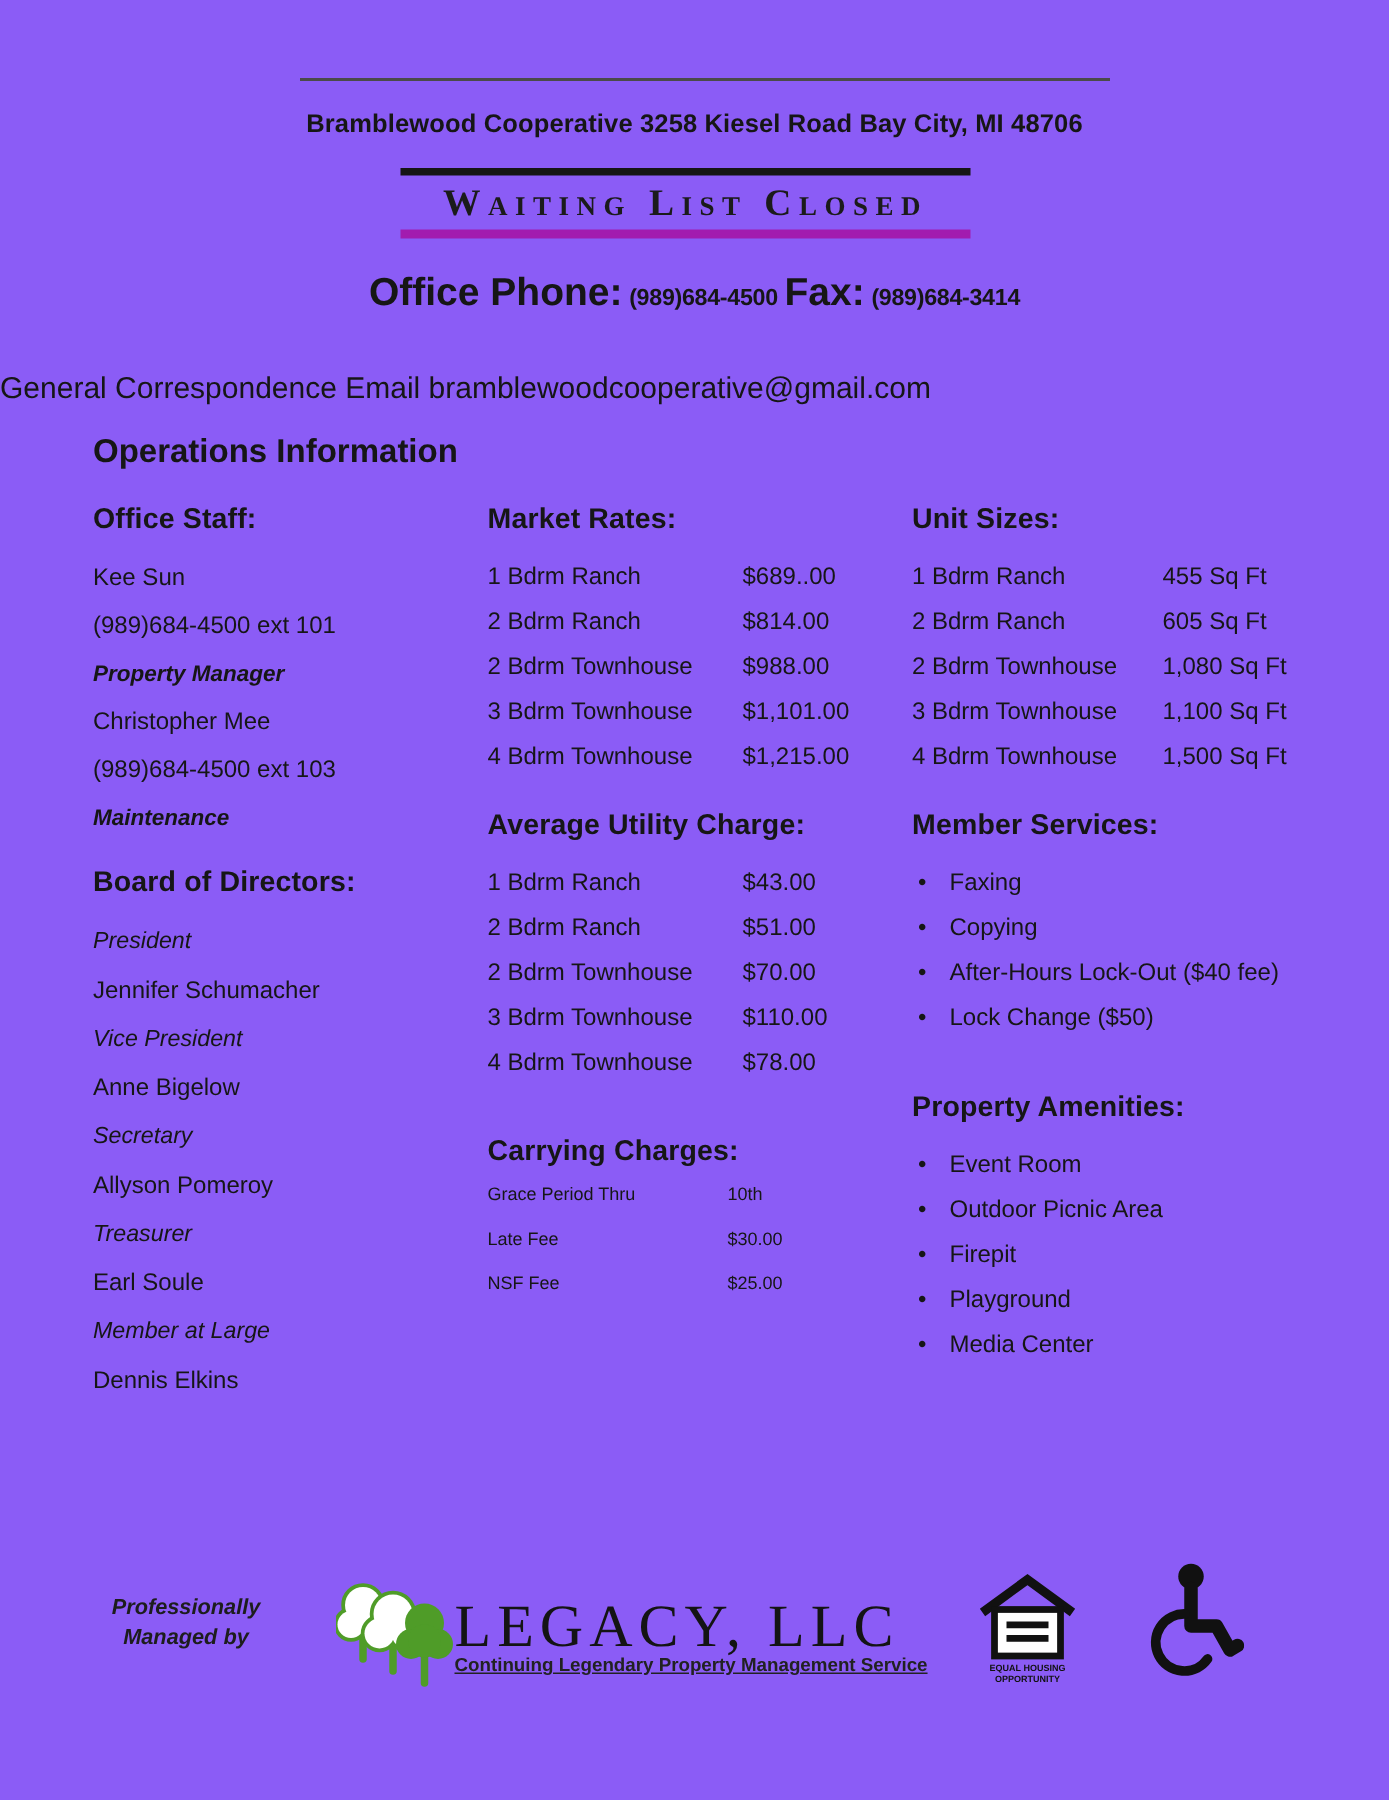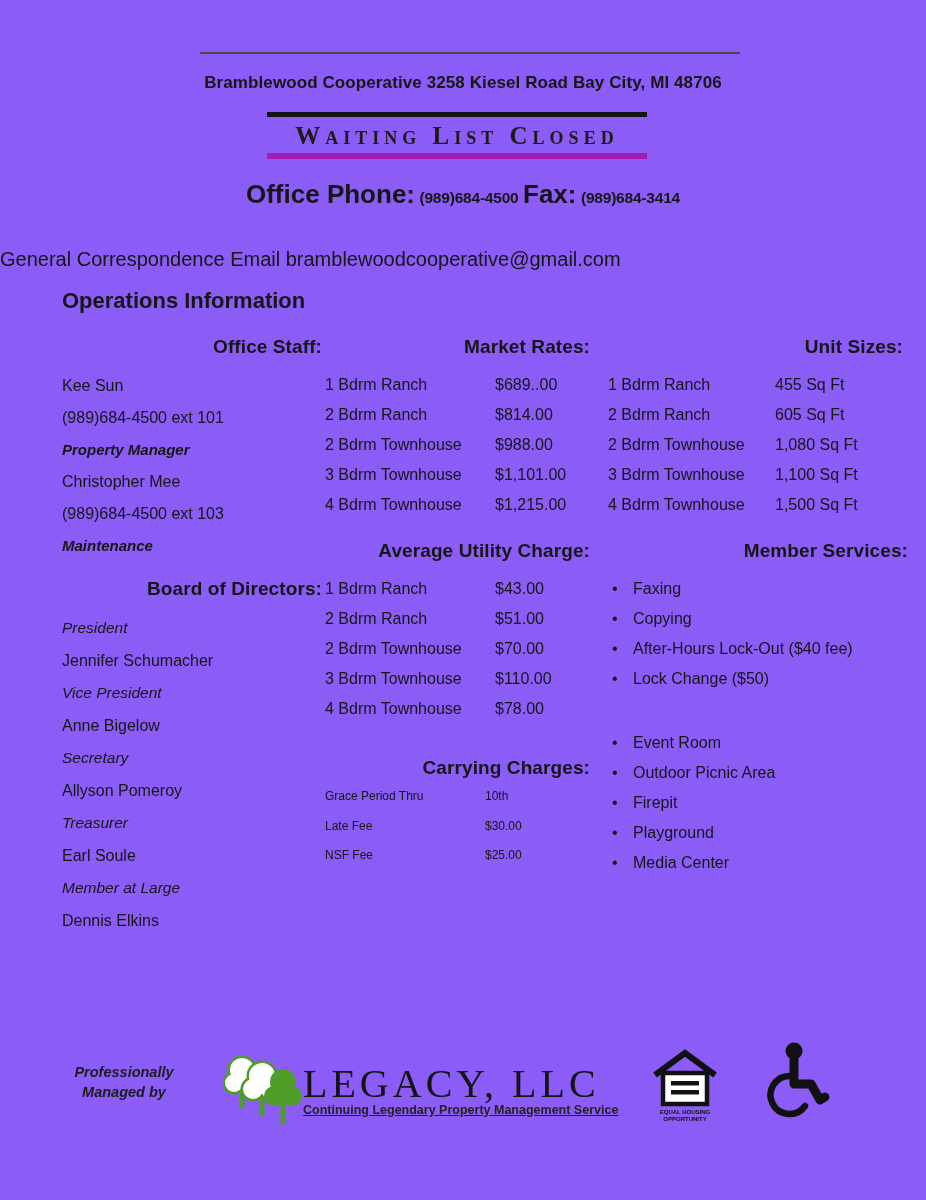--- a/index.html
+++ b/index.html
@@ -42,21 +42,21 @@
   .phone-number { font-size:15.5px; font-weight:700; letter-spacing:-0.2px; }
   .email-line {
     left:0; top:212px; width:100%;
     font-size:20px; font-weight:400;margin-top:36px;
   }
 
   
   .ops-title { left:62px; top:288px; font-size:22px; font-weight:800; }
 
   .section { position:absolute; }
-  .section-heading { font-size:19px; font-weight:800; margin-bottom:12px; letter-spacing:0.1px;text-align:right; }
+  .section-heading { font-size:19px; font-weight:800; margin-bottom:12px; letter-spacing:0.1px; }
 
   .staff-line { height:32px; line-height:32px; font-size:16px; }
   .italic-bold { font-style:italic; font-weight:700; font-size:15px; }
   .board-role { height:32.5px; line-height:32.5px; font-size:15.5px; font-style:italic; }
   .board-name { height:32.5px; line-height:32.5px; font-size:16px; }
 
   .rate-row { display:flex; height:30px; line-height:30px; font-size:16px; }
   .rate-label { width:170px; }
   .unit-row .rate-label { width:167px; }
   .carry-row { display:flex; height:29.5px; line-height:29.5px; font-size:12px; }
@@ -234,20 +234,21 @@
       <span class="bullet-dot"></span>
       <span>After-Hours Lock-Out ($40 fee)</span>
     </div>
     <div class="bullet-row">
       <span class="bullet-dot"></span>
       <span>Lock Change ($50)</span>
     </div>
   </div>
 
   <div class="section" style="left:608px; top:728px; width:300px;">
+    <div class="section-heading">Property Amenities:</div>
     <div class="bullet-row">
       <span class="bullet-dot"></span>
       <span>Event Room</span>
     </div>
     <div class="bullet-row">
       <span class="bullet-dot"></span>
       <span>Outdoor Picnic Area</span>
     </div>
     <div class="bullet-row">
       <span class="bullet-dot"></span>

